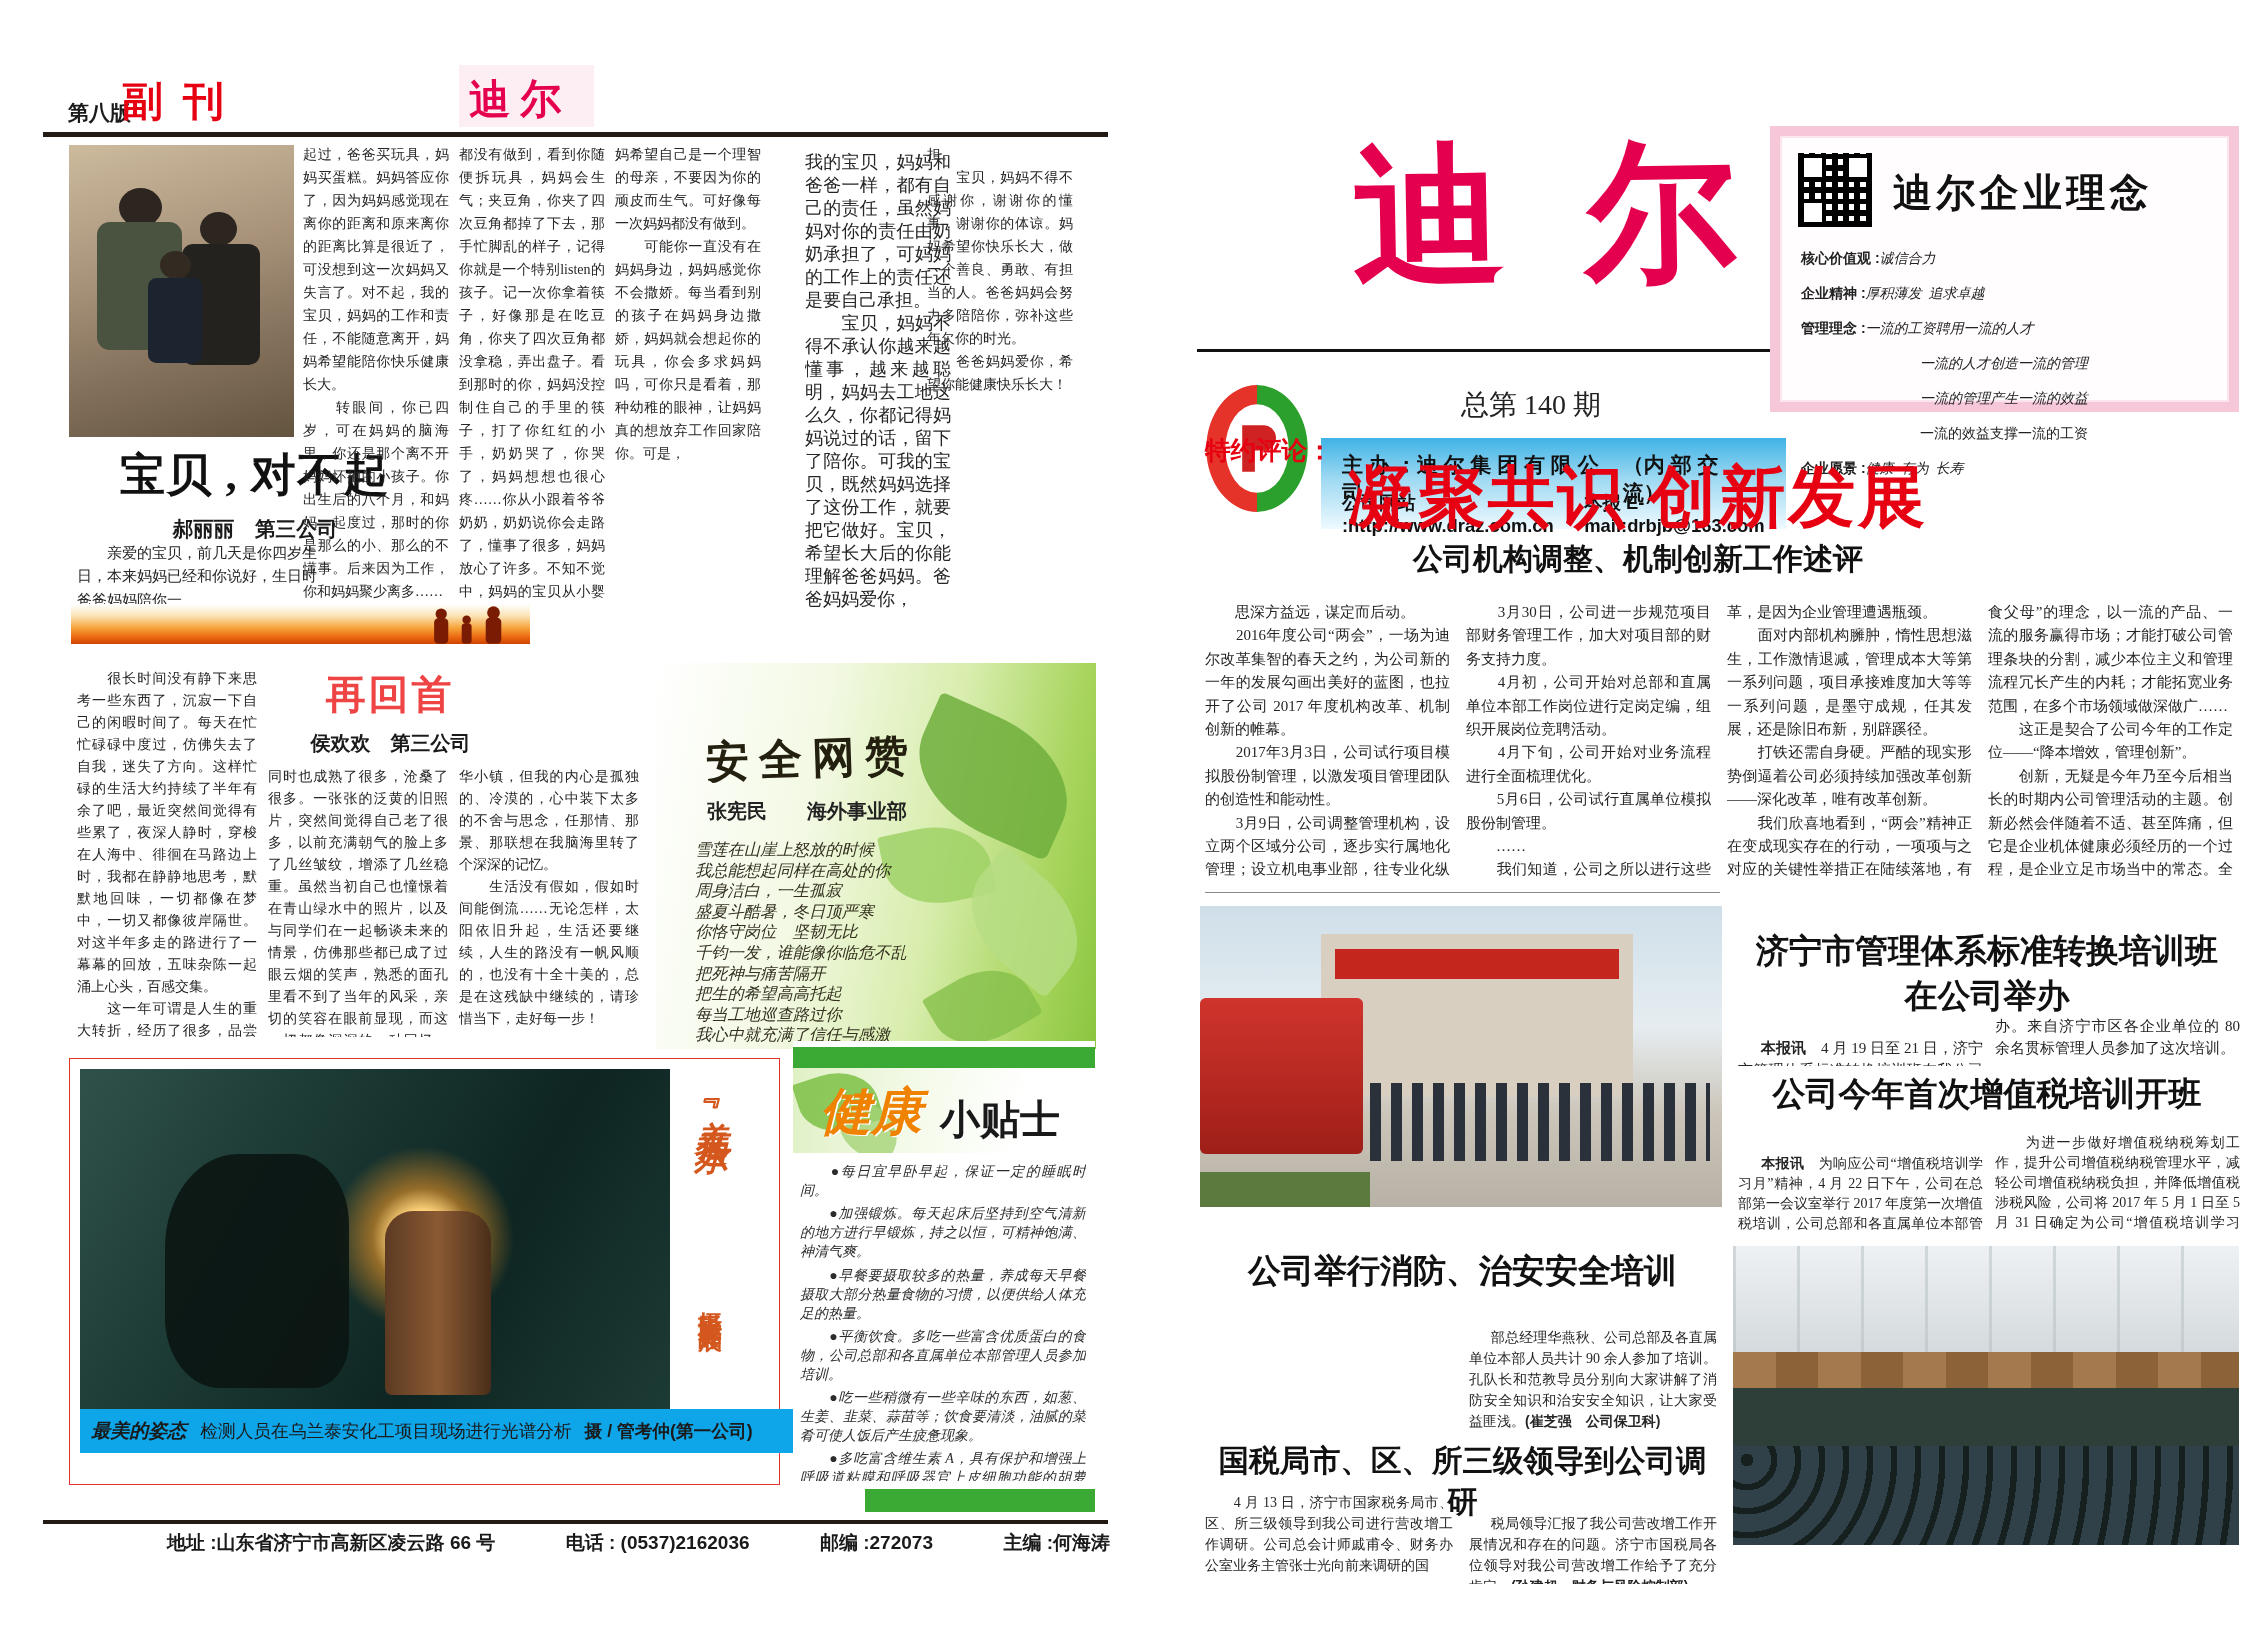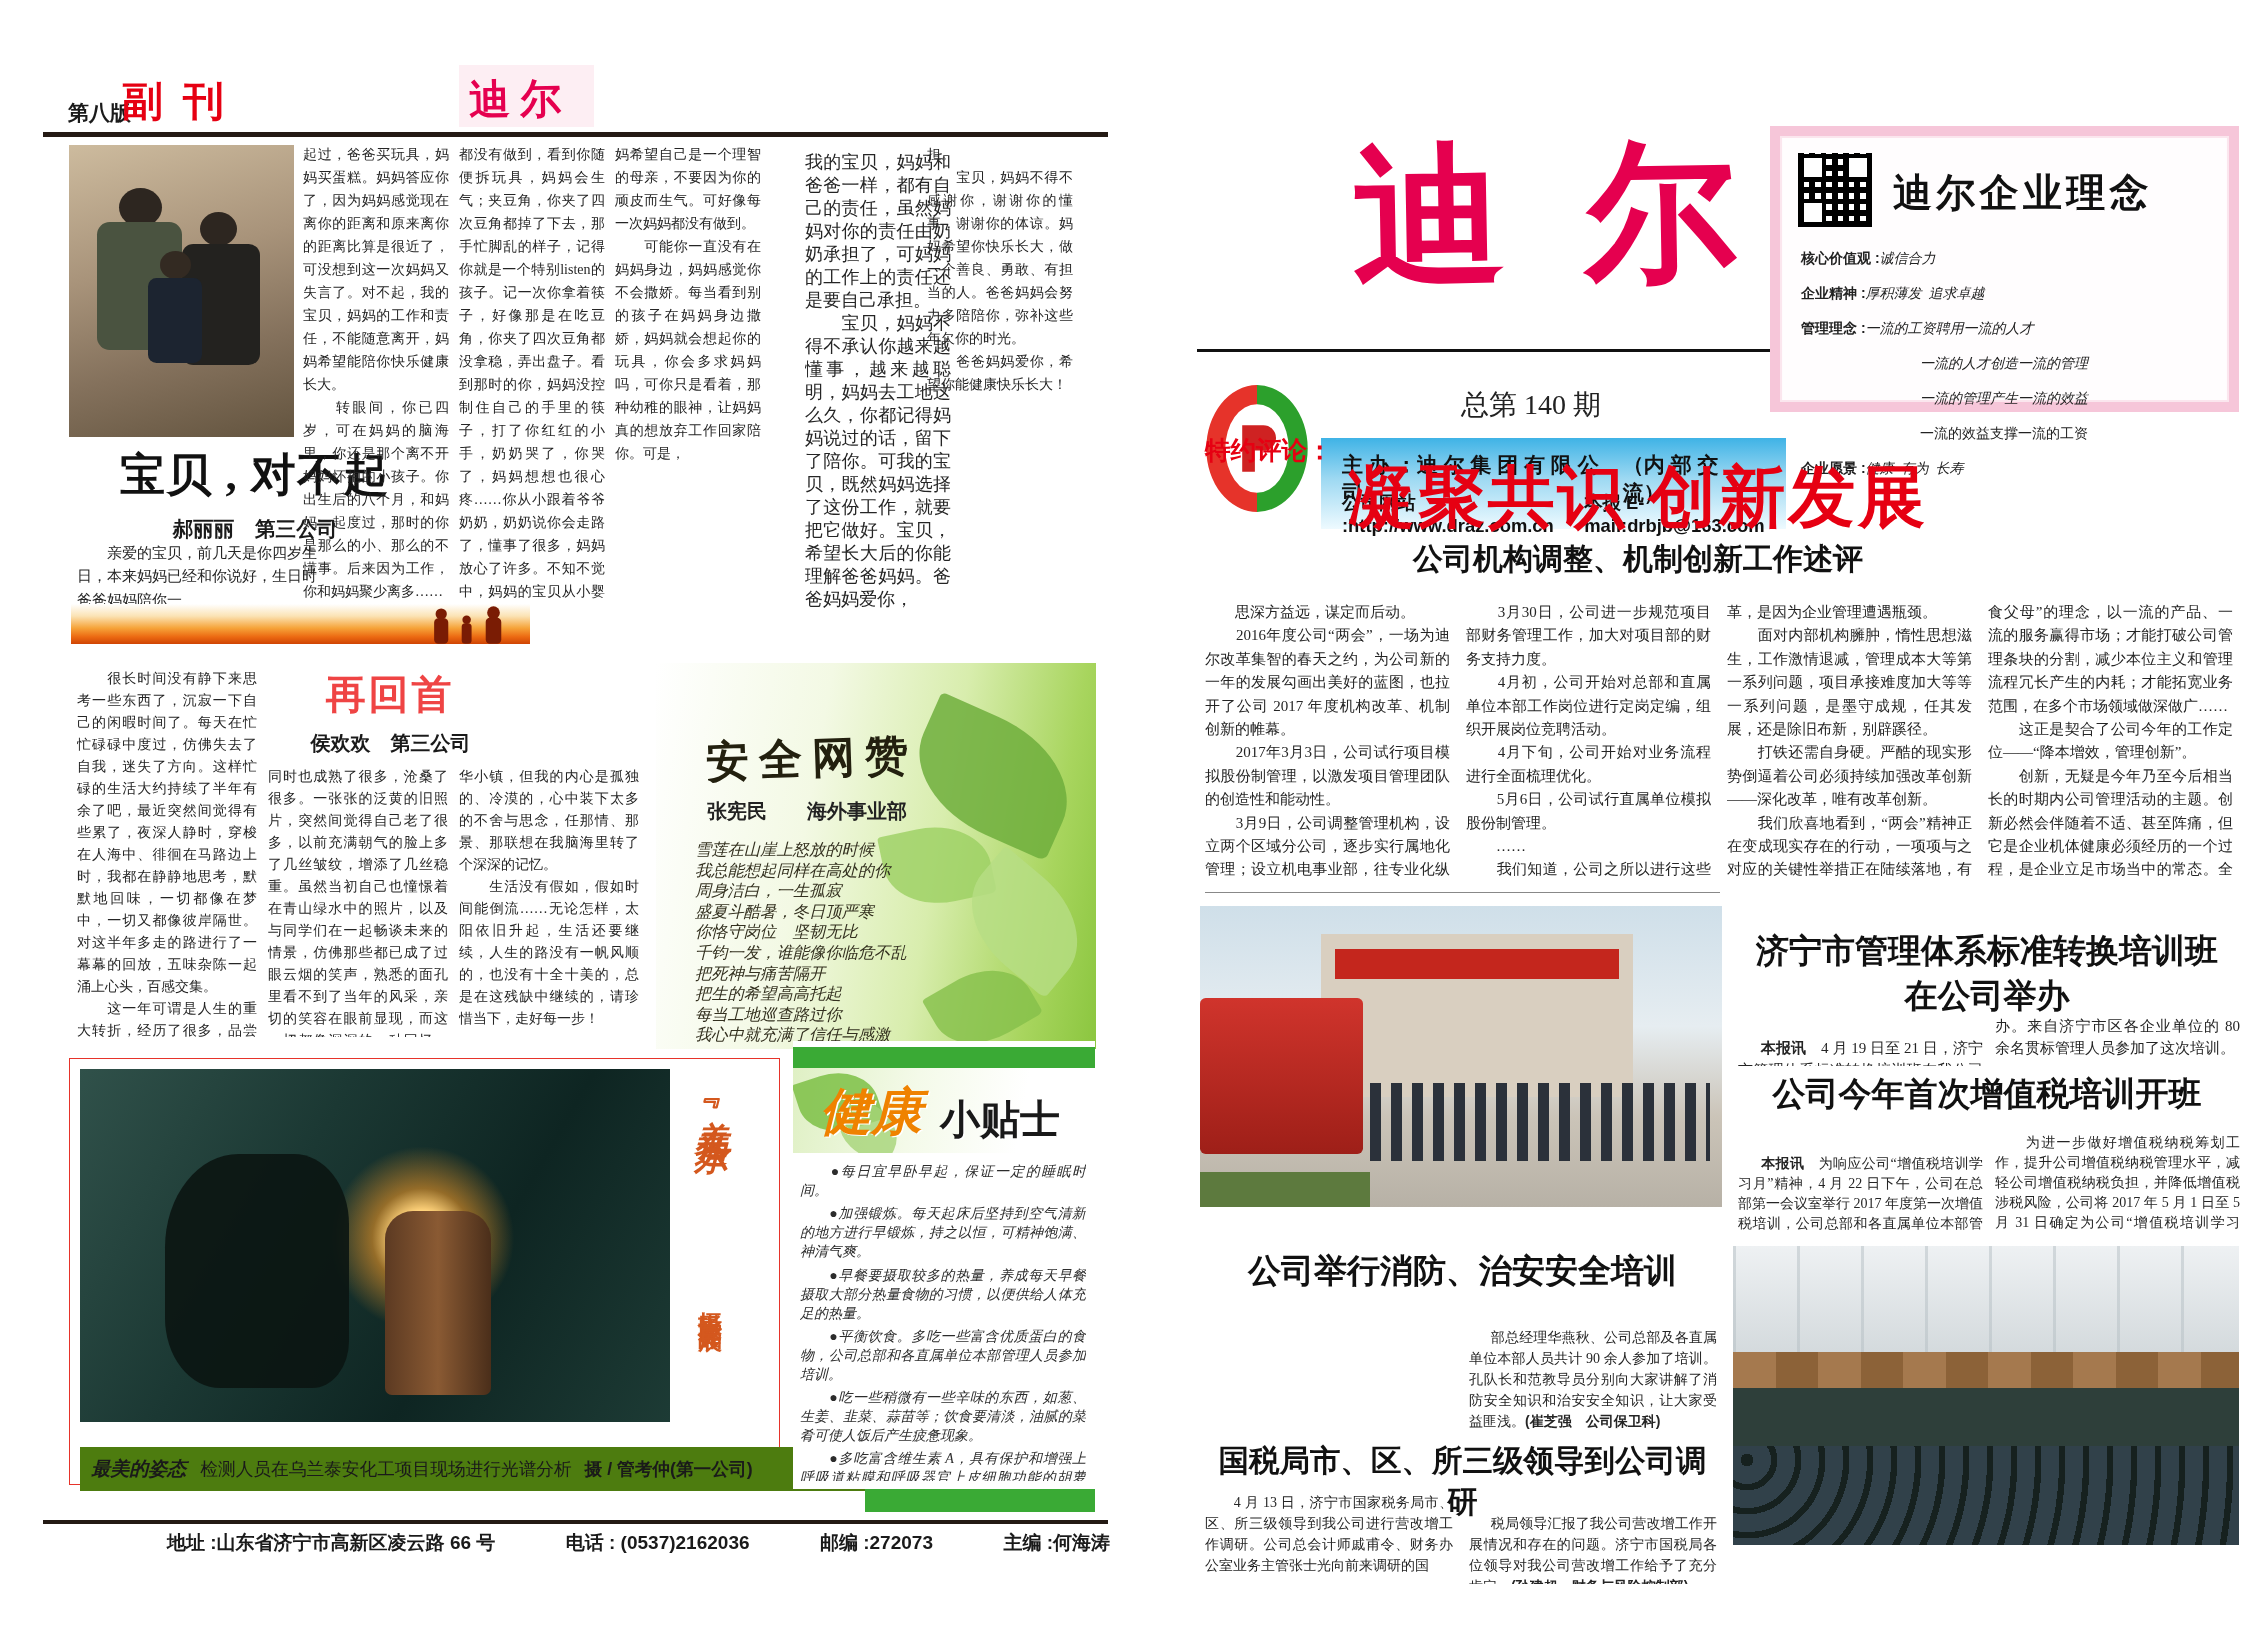--- a/index.html
+++ b/index.html
@@ -109,21 +109,21 @@
 
     <div class="abs" style="left:69px;top:1058px;width:709px;height:425px;border:1.4px solid #e6332a;background:#fff;">
       <div class="photo" style="left:10px;top:10px;width:590px;height:353px;background:
              radial-gradient(circle at 58% 48%, #ffd27a 0 28px, rgba(255,160,40,.55) 50px, rgba(0,0,0,0) 92px),
              linear-gradient(120deg,#30514a 0%,#1b3833 35%,#0e2522 65%,#1d3b35 100%);">
         <div class="abs" style="left:305px;top:142px;width:106px;height:184px;border-radius:28px 28px 7px 7px;background:linear-gradient(90deg,#5c3a22,#8a5a33 50%,#4a2e1a);"></div>
         <div class="abs" style="left:85px;top:85px;width:184px;height:234px;border-radius:40% 30% 20% 30%;background:#0b1512;opacity:.9;"></div>
       </div>
       <div class="abs vtext bold serif" style="left:618px;top:28px;font-size:33px;color:#d4581e;font-style:italic;letter-spacing:7px;">『美在迪尔』</div>
       <div class="abs vtext bold" style="left:624px;top:234px;font-size:24px;color:#d4581e;letter-spacing:2.8px;">摄影比赛作品展</div>
-      <div class="abs" style="left:10px;top:388px;width:825px;height:44px;background:#4d7c0f;display:flex;align-items:center;padding:0 11.3px;box-sizing:border-box;">
+      <div class="abs" style="left:10px;top:350px;width:825px;height:44px;background:#0ea5e9;display:flex;align-items:center;padding:0 11.3px;box-sizing:border-box;">
         <span class="bold serif" style="font-size:19px;font-style:italic;margin-right:14px;">最美的姿态</span>
         <span class="serif" style="font-size:17.7px;">检测人员在乌兰泰安化工项目现场进行光谱分析</span>
         <span class="bold" style="font-size:17.7px;margin-left:12.8px;">摄 / 管考仲(第一公司)</span>
       </div>
     </div>
 
     <div class="abs" style="left:793px;top:1041px;width:302px;height:448px;background:#fff;">
       <div class="bar" style="left:0;top:5.7px;width:302px;height:21px;"></div>
       <div class="abs" style="left:0;top:27px;width:302px;height:85px;background:linear-gradient(100deg,#dff0c4 0%,#f4fae9 40%,#ffffff 75%);overflow:hidden;">
         <div class="leaf" style="left:5.7px;top:4.3px;width:78px;height:60px;background:#7cbf45;opacity:.85;transform:rotate(-18deg);"></div>

